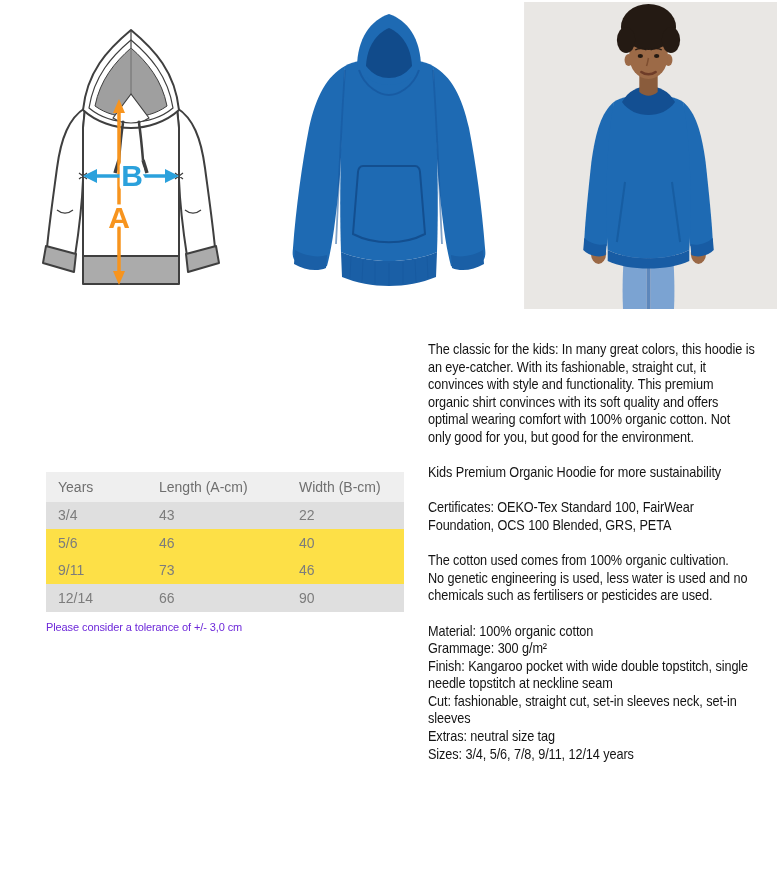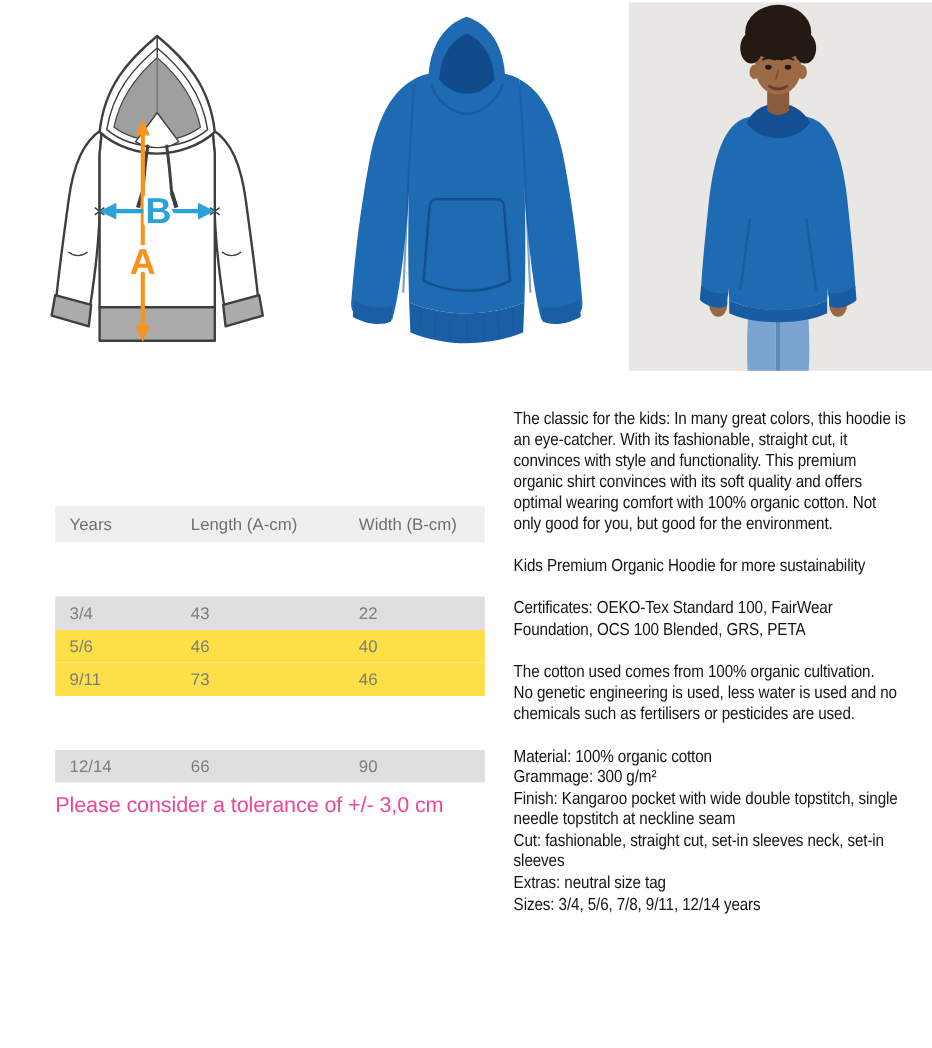--- a/index.html
+++ b/index.html
@@ -11,26 +11,26 @@
   .diagram-box { width:258px; display:flex; justify-content:center; align-items:flex-start; }
   .product-box { width:262px; display:flex; justify-content:center; align-items:flex-start; }
   .model-box   { width:257px; }
 
   .content-row { display:flex; align-items:center; margin-top:26px; padding-left:46px; }
 
   .left-col { width:360px; flex:none; }
   .size-table { width:358px; font-size:14px; color:#7c7c7c; }
   .t-row { display:flex; align-items:center; height:27.5px; }
   .t-row.t-head { height:30px; background:#efefef; color:#6f6f6f; }
-  .t-row.shade-dark  { background:#dfdfdf;margin-top:45px; }
+  .t-row.shade-dark  { background:#dfdfdf; }
   .t-row.shade-light { background:#fde047; }
   .c1 { width:113px; padding-left:12px; }
   .c2 { width:140px; }
   .c3 { width:105px; }
-  .tolerance { margin-top:9px; font-size:18px; color:#ec4899; letter-spacing:-0.1px; }
+  .tolerance { margin-top:9px; font-size:11px; color:#6d28d9; letter-spacing:-0.1px; }
 
   .right-col { margin-left:22px; width:345px; flex:none; }
   .description { white-space:pre-line; width:374px; font-size:14.5px; line-height:17.6px;
                  color:#141414; transform:scaleX(0.875); transform-origin:left top;
                  letter-spacing:-0.1px; }
 
   svg text.meas { font-family:"Liberation Sans", sans-serif; font-weight:bold;
                   paint-order:stroke; stroke:#ffffff; stroke-width:7px;
                   stroke-linejoin:round; text-anchor:middle; }
 </style>

